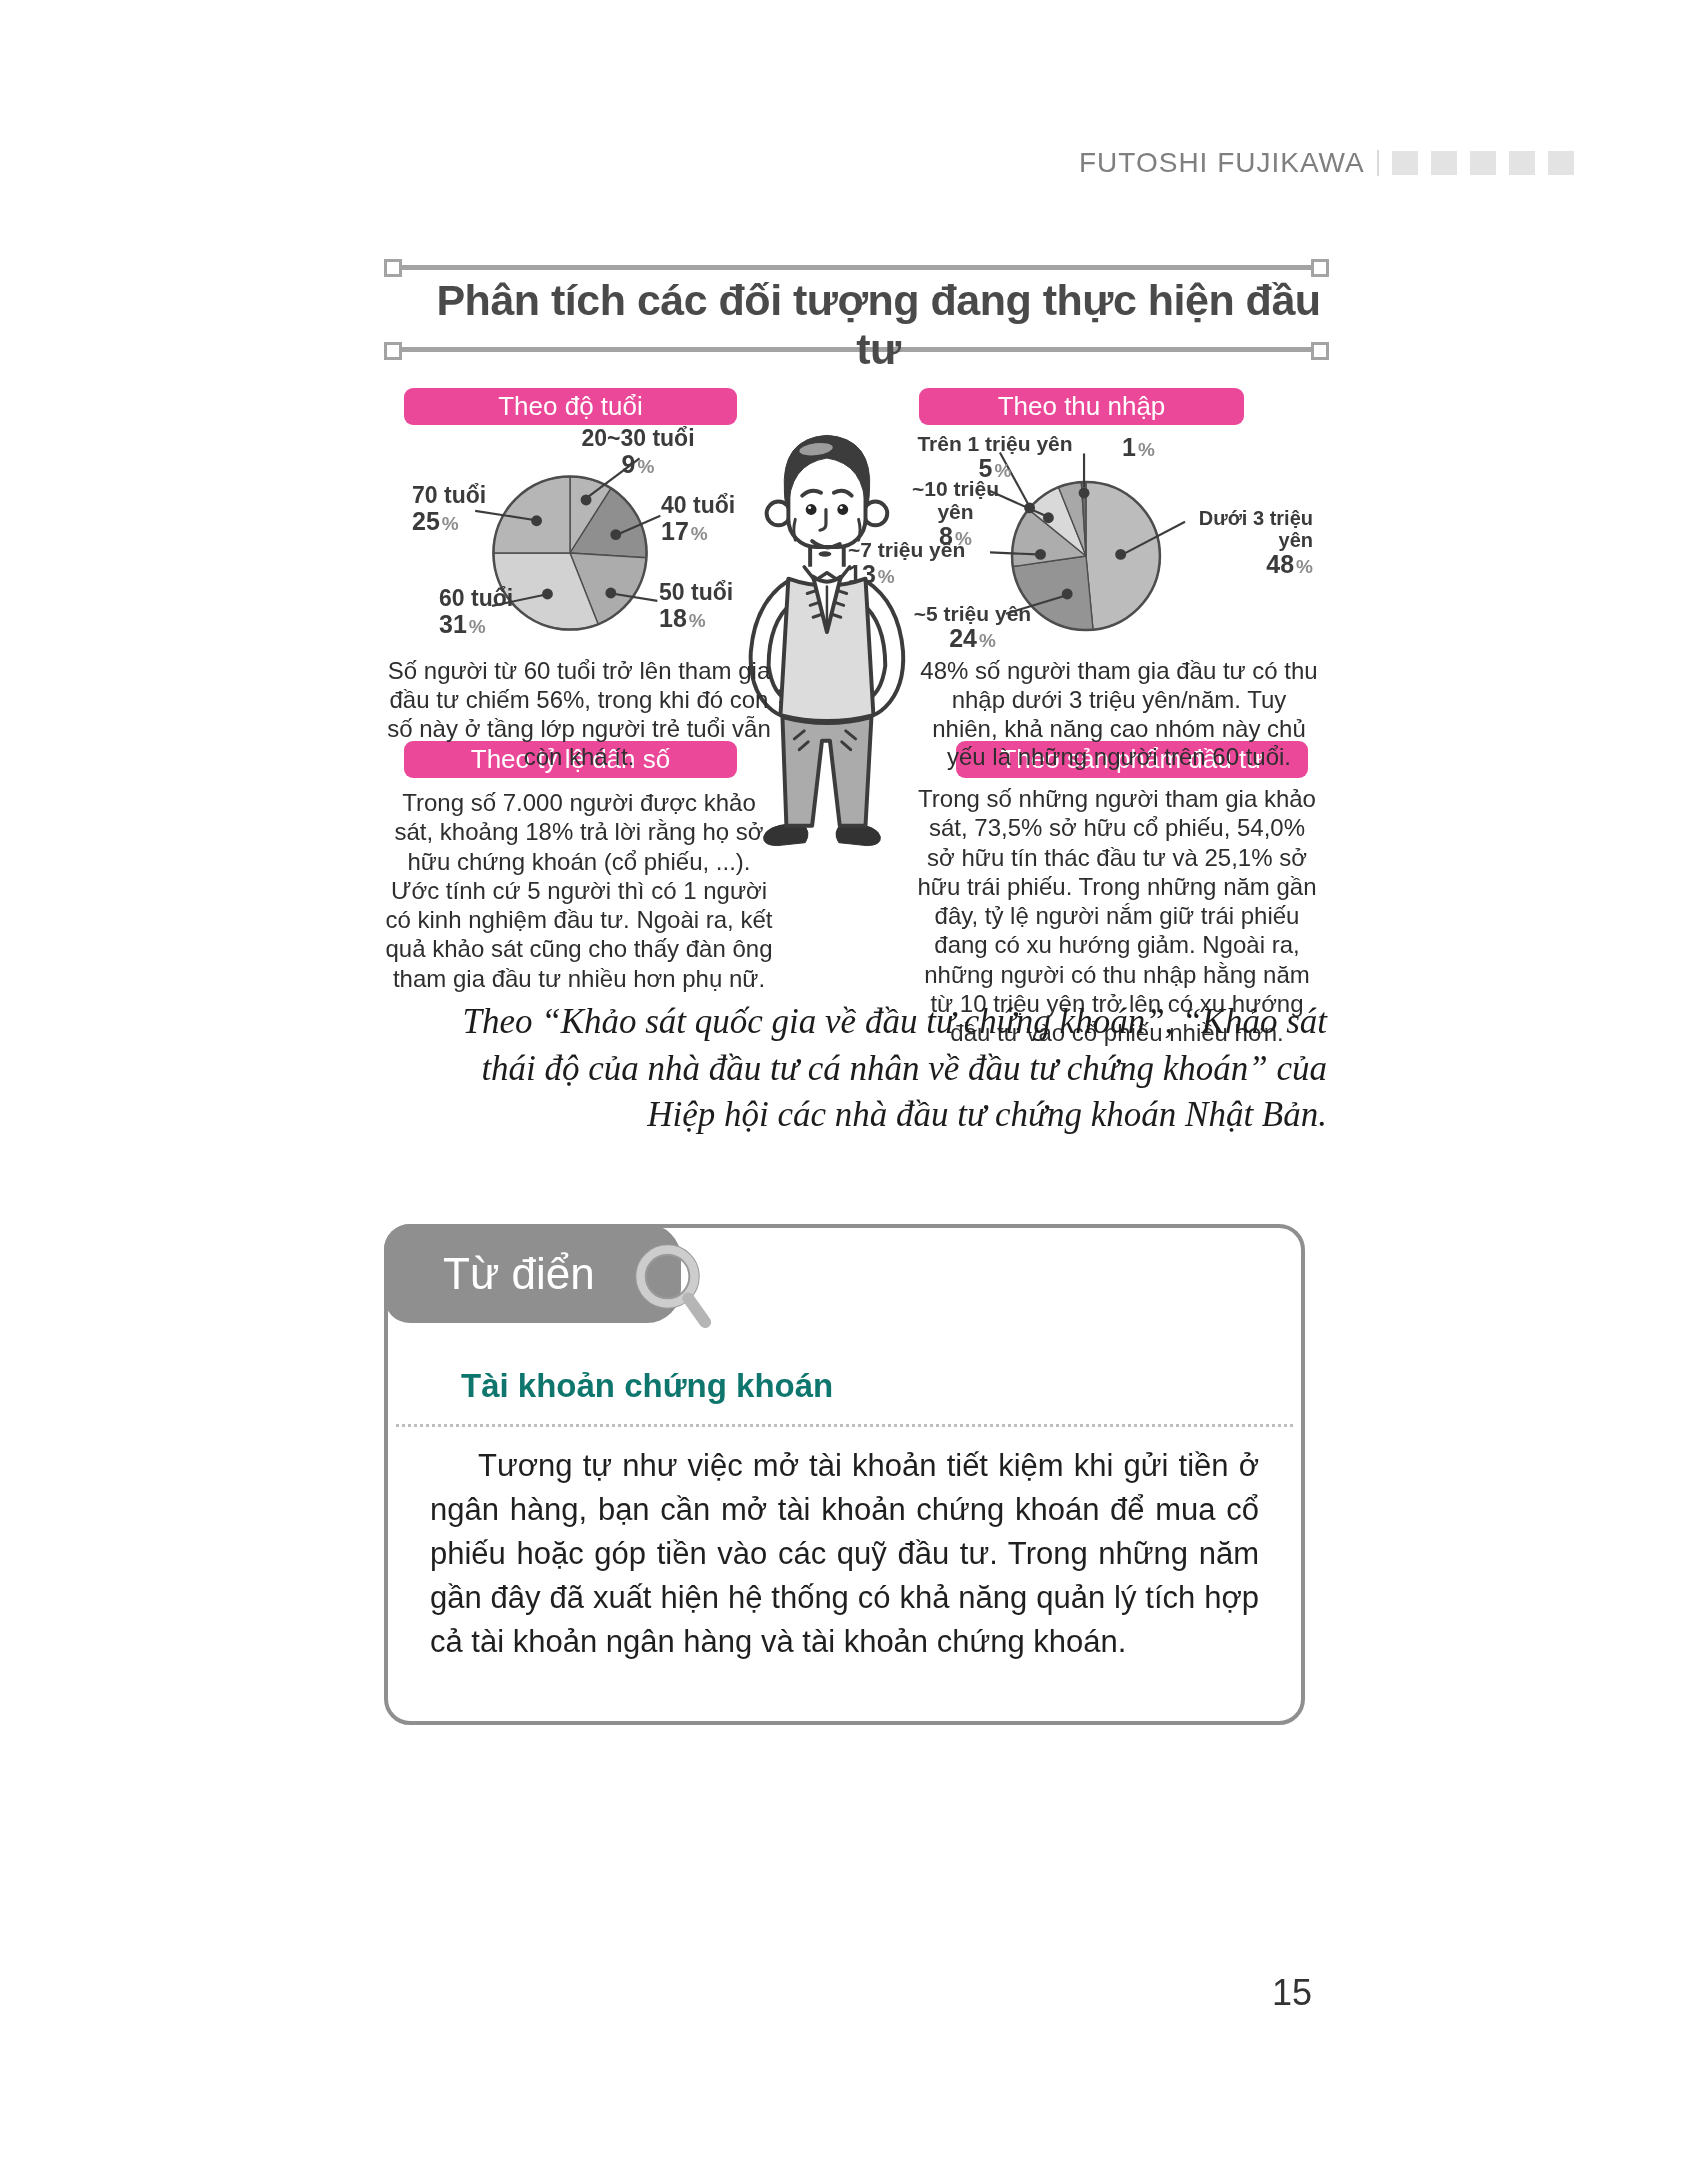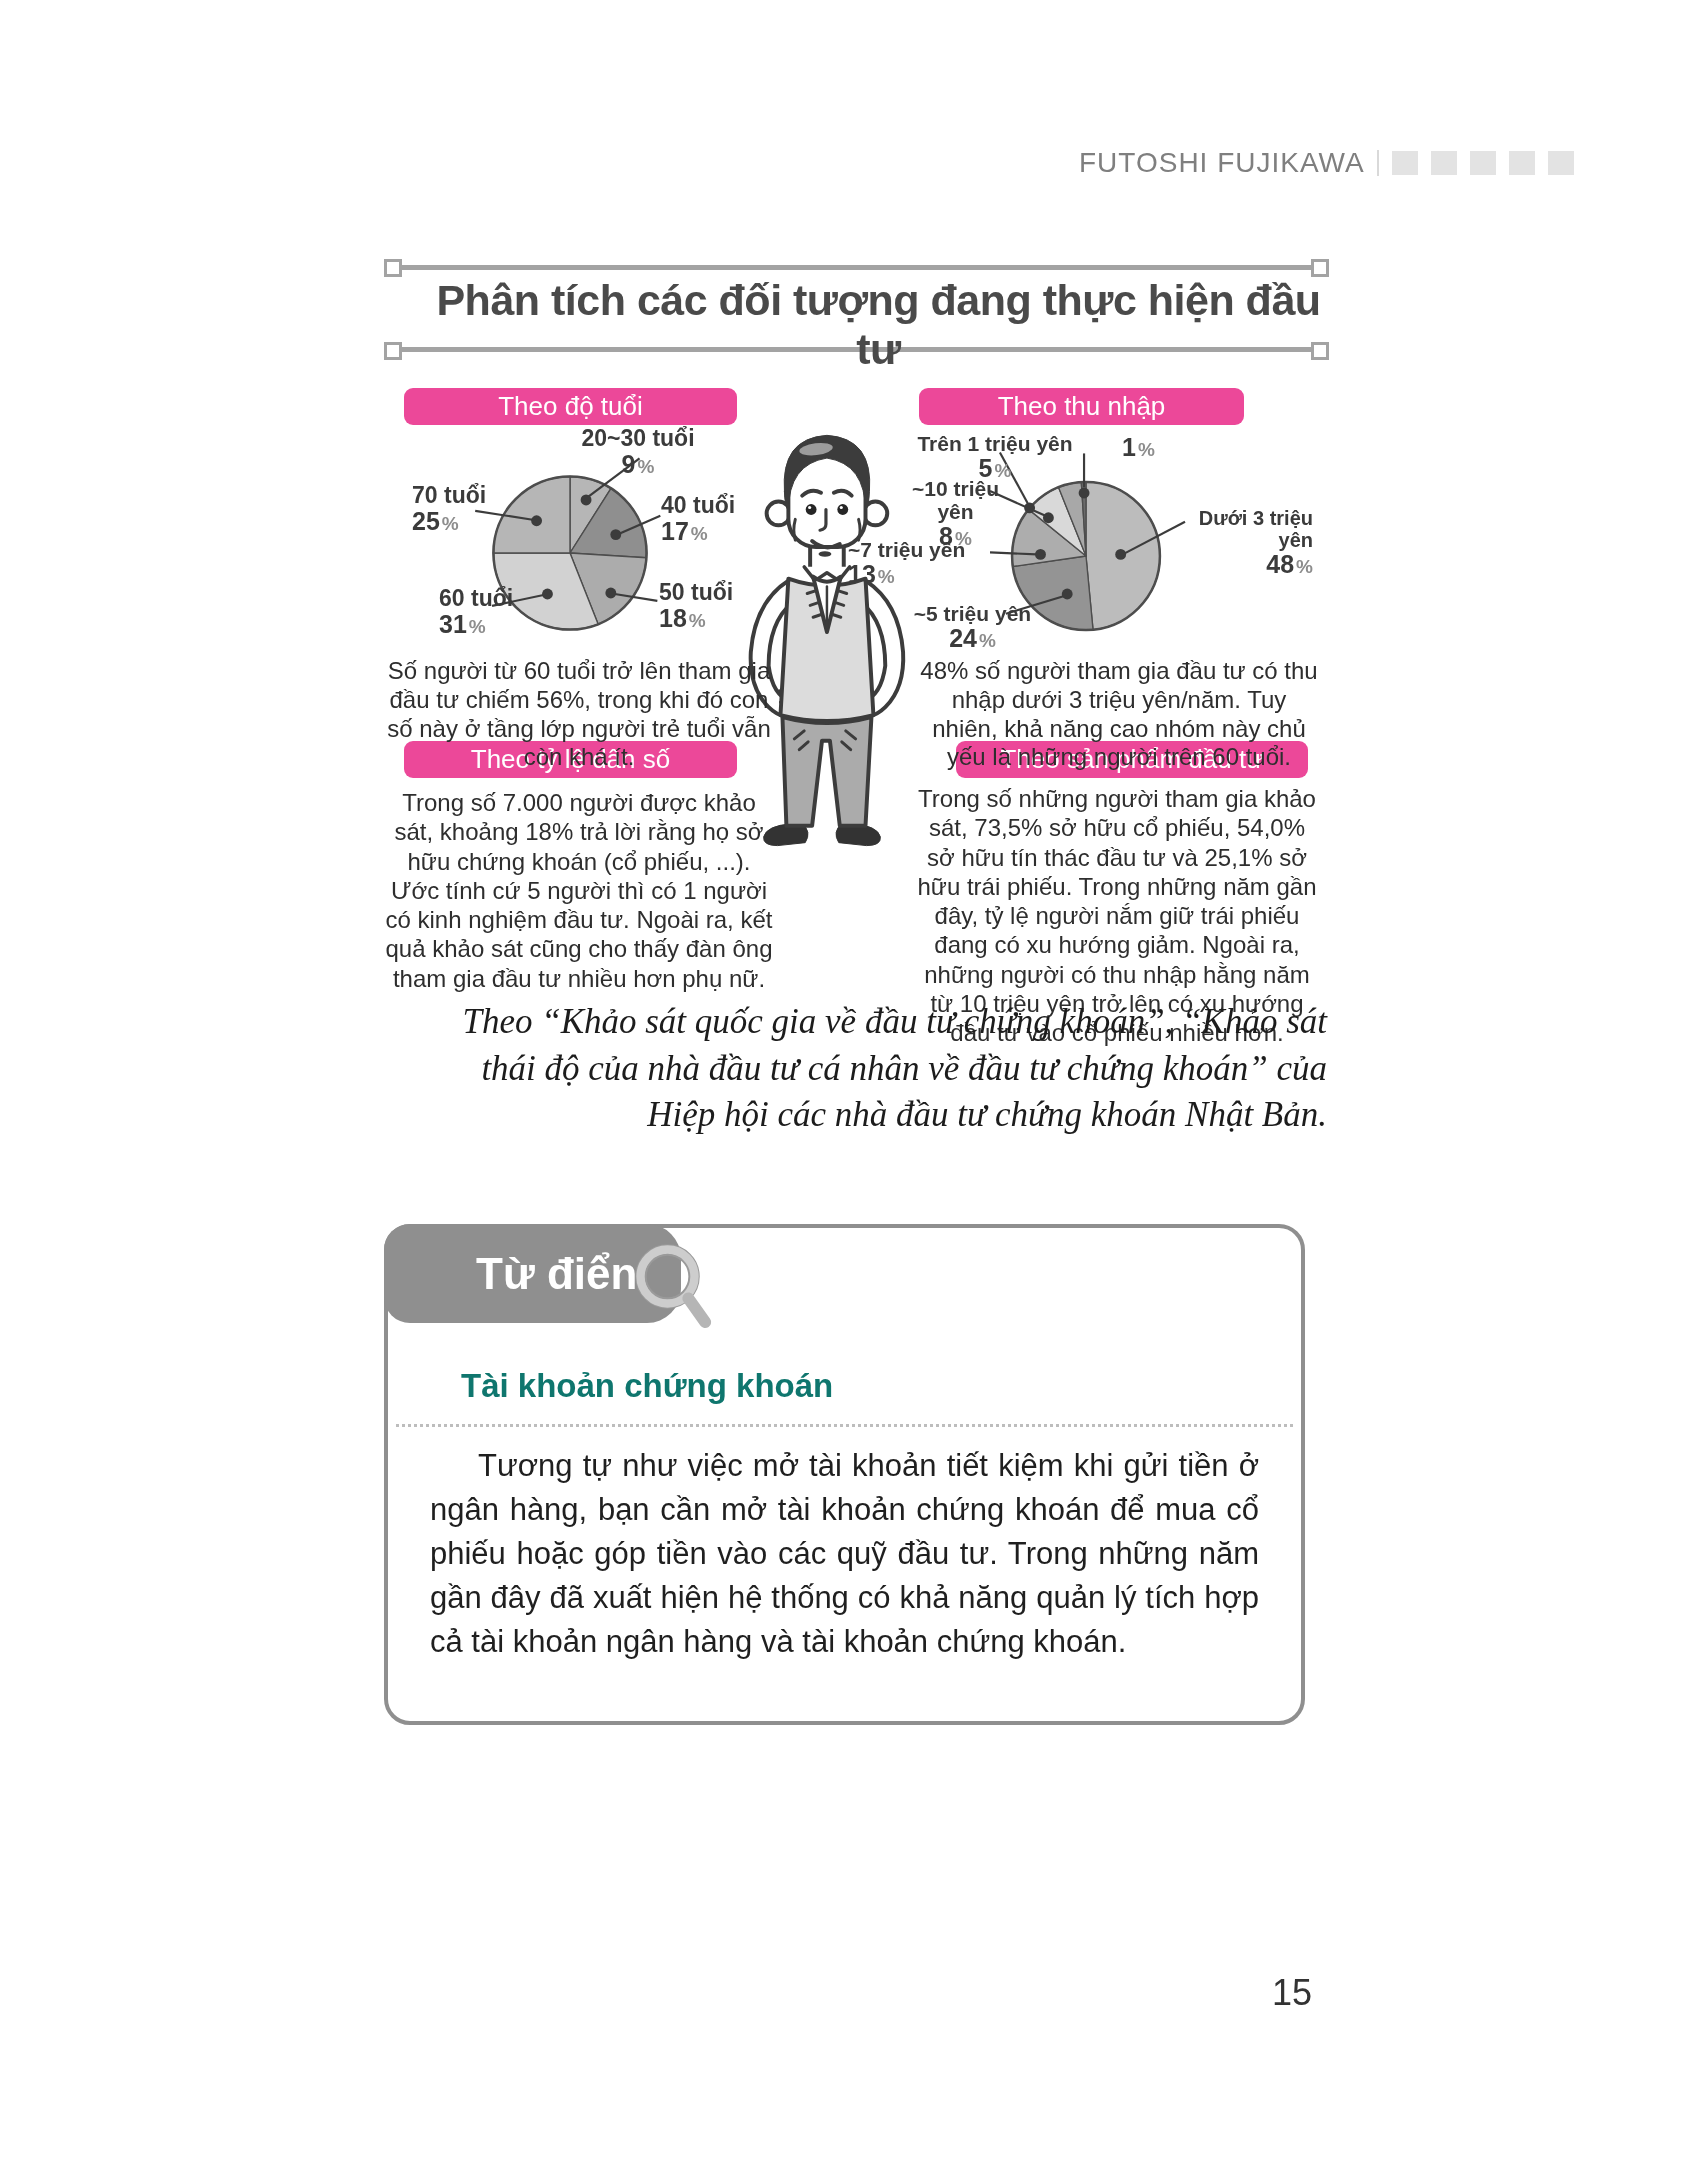--- a/index.html
+++ b/index.html
@@ -27,22 +27,22 @@
   .plabel.xs .pname{font-size:20px;font-weight:600;}
   .cap{position:absolute;font-size:24px;line-height:1.2;color:#2e2e2e;text-align:center;}
   .bodytxt{position:absolute;font-size:24px;line-height:1.22;color:#2e2e2e;text-align:center;}
   .quote{position:absolute;left:406px;top:990px;width:921px;text-align:right;
          font-family:"Liberation Serif",serif;font-style:italic;font-size:35px;
          line-height:1.33;color:#1c1c1c;margin-top:9px;}
   
   .dictbox{position:absolute;left:384px;top:1224px;width:913px;height:493px;
            border:4px solid #8f8f8f;border-radius:26px;background:#fff;}
   .dicttab{position:absolute;left:-4px;top:-4px;width:297px;height:99px;background:#8f8f8f;
-           border-radius:26px 34px 34px 26px;color:#fff;font-size:44px;font-weight:bold;
-           display:flex;align-items:center;padding-left:92px;box-sizing:border-box;}
+           border-radius:26px 34px 34px 26px;color:#fff;font-size:44px;font-weight:normal;
+           display:flex;align-items:center;padding-left:59px;box-sizing:border-box;}
   .dictterm{position:absolute;left:73px;top:139px;font-size:33px;font-weight:bold;color:#0f766e;}
   .dotline{position:absolute;left:8px;right:8px;top:196px;border-top:3px dotted #bdbdbd;}
   .dictdef{position:absolute;left:42px;right:42px;top:216px;font-size:31px;line-height:1.42;
            color:#1f1f1f;text-align:justify;text-indent:48px;}
   .pageno{position:absolute;left:1272px;top:1972px;font-size:36px;color:#333;}
   .abs{position:absolute;}
   svg{display:block;}
 </style>
 </head>
 <body>

